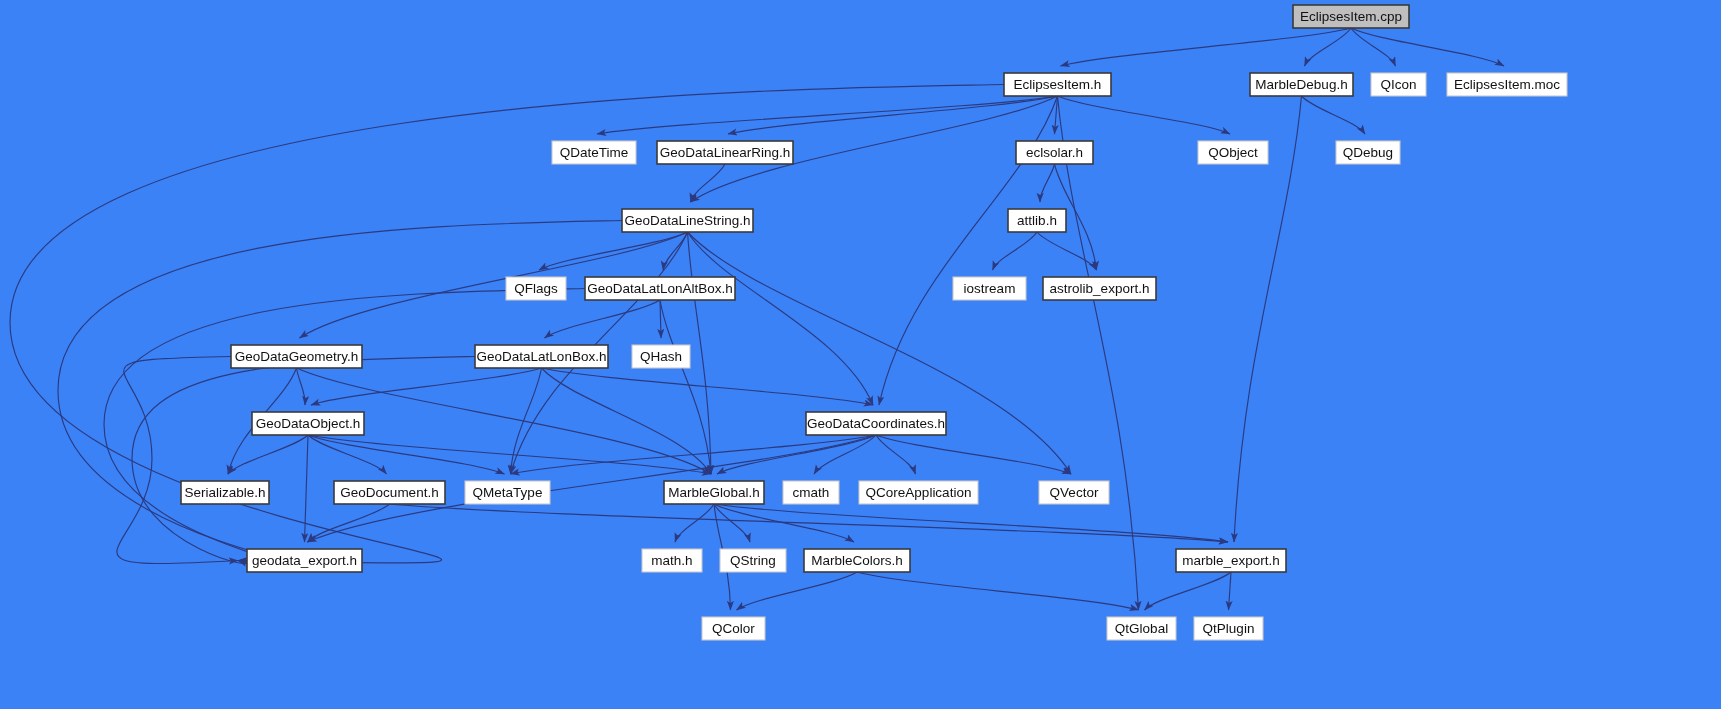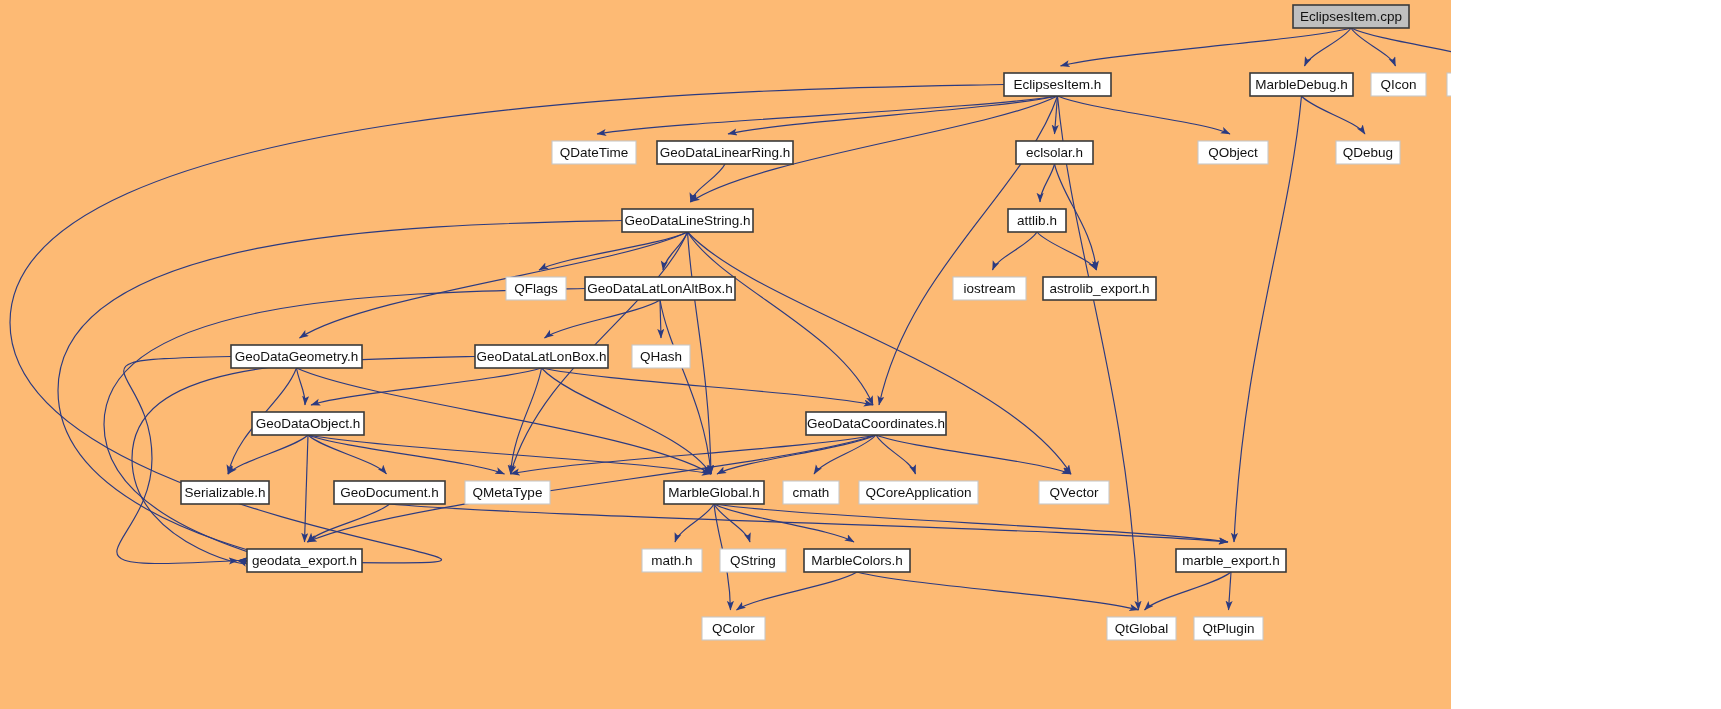--- a/index.html
+++ b/index.html
@@ -1,17 +1,17 @@
 <!DOCTYPE html>
 <html><head>
 <meta charset="utf-8">
 <style>
   html,body{margin:0;padding:0;background:#ffffff;}
   body{font-family:"Liberation Sans",sans-serif;}
-  #graph-root{position:relative;width:1451px;height:709px;overflow:hidden;background:#fdba74;}
+  #graph-root{position:relative;width:1721px;height:709px;overflow:hidden;background:#3b82f6;}
   svg.graph-canvas{position:absolute;left:0;top:0;width:1721px;height:709px;}
   .node-label{font-family:"Liberation Sans",sans-serif;font-size:13.5px;fill:#111111;}
 </style>
 </head>
 <body>
 
 <div id="graph-root">
   <svg class="graph-canvas" id="graph-canvas" viewBox="0 0 1721 709">
     <defs>
       <marker id="arrowhead" markerWidth="9" markerHeight="9" refX="8" refY="3.1" orient="auto" markerUnits="strokeWidth">

